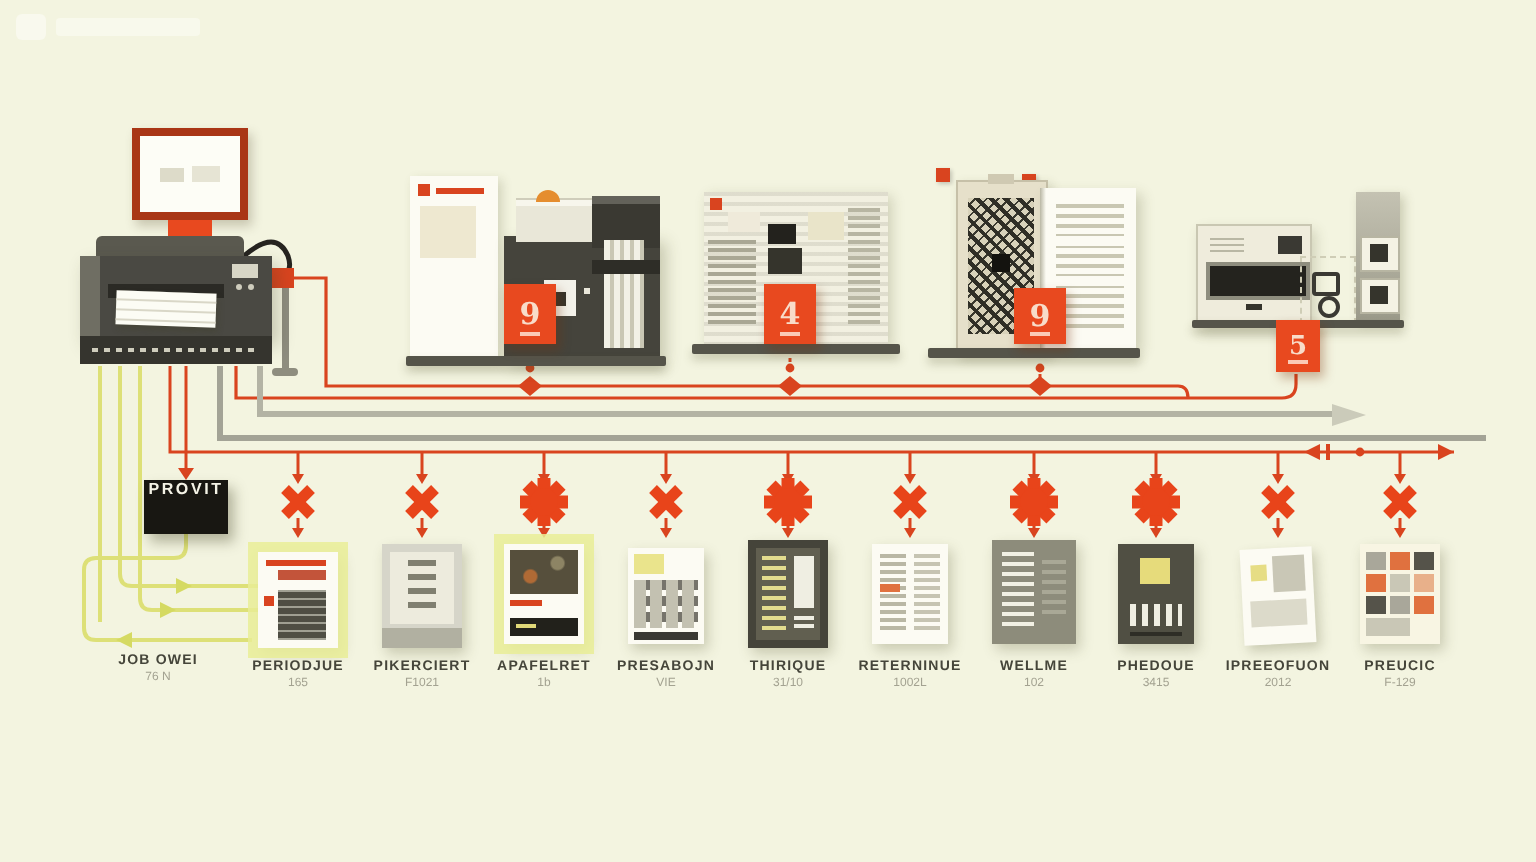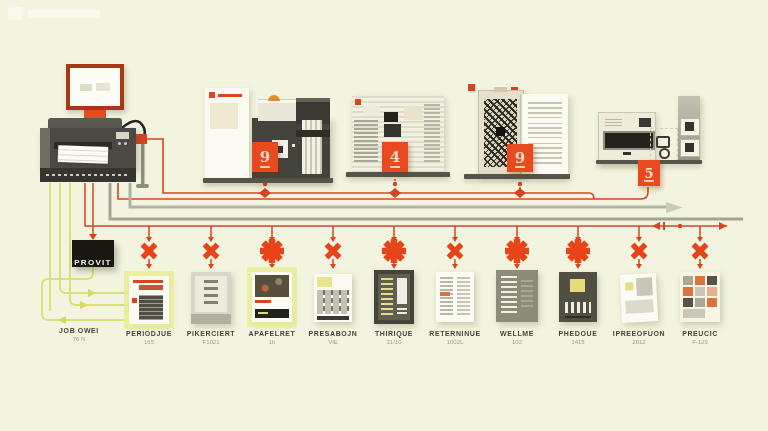--- a/index.html
+++ b/index.html
@@ -93,21 +93,21 @@
   .badge{position:absolute;background:#e8491f;color:#f8dcc9;display:flex;align-items:center;justify-content:center;
     font-family:"DejaVu Serif",serif;font-weight:bold;box-shadow:2px 3px 5px rgba(120,50,10,.35);}
   .badge::after{content:"";position:absolute;bottom:4px;left:50%;transform:translateX(-50%);width:10px;height:2px;background:rgba(255,235,220,.8);}
   #badge1{left:252px;top:142px;width:26px;height:30px;font-size:15px;}
   #badge2{left:382px;top:142px;width:26px;height:30px;font-size:15px;}
   #badge3{left:507px;top:144px;width:26px;height:28px;font-size:15px;}
   #badge4{left:638px;top:160px;width:22px;height:26px;font-size:13px;}
 
   
   #provit{left:72px;top:240px;width:42px;height:27px;background:#181712;color:#f4f3e6;
-    display:flex;align-items:flex-end;justify-content:center;font-size:8px;font-weight:bold;letter-spacing:1.3px;
+    display:flex;align-items:flex-start;justify-content:center;font-size:8px;font-weight:bold;letter-spacing:1.3px;
     box-shadow:3px 4px 6px rgba(60,60,30,.35);}
 
   
   .thumb{position:absolute;box-shadow:2px 3px 6px rgba(80,80,40,.25);}
   .glow{box-shadow:0 0 0 5px rgba(233,237,150,.85),2px 3px 6px rgba(80,80,40,.25);}
   .thumb i{position:absolute;display:block;}
 
   #d1{left:129px;top:276px;width:40px;height:48px;background:#fcfbf3;}
   #d1 .a{left:4px;top:4px;width:30px;height:3px;background:#d9441f;}
   #d1 .a2{left:10px;top:9px;width:24px;height:5px;background:#c3543a;}

